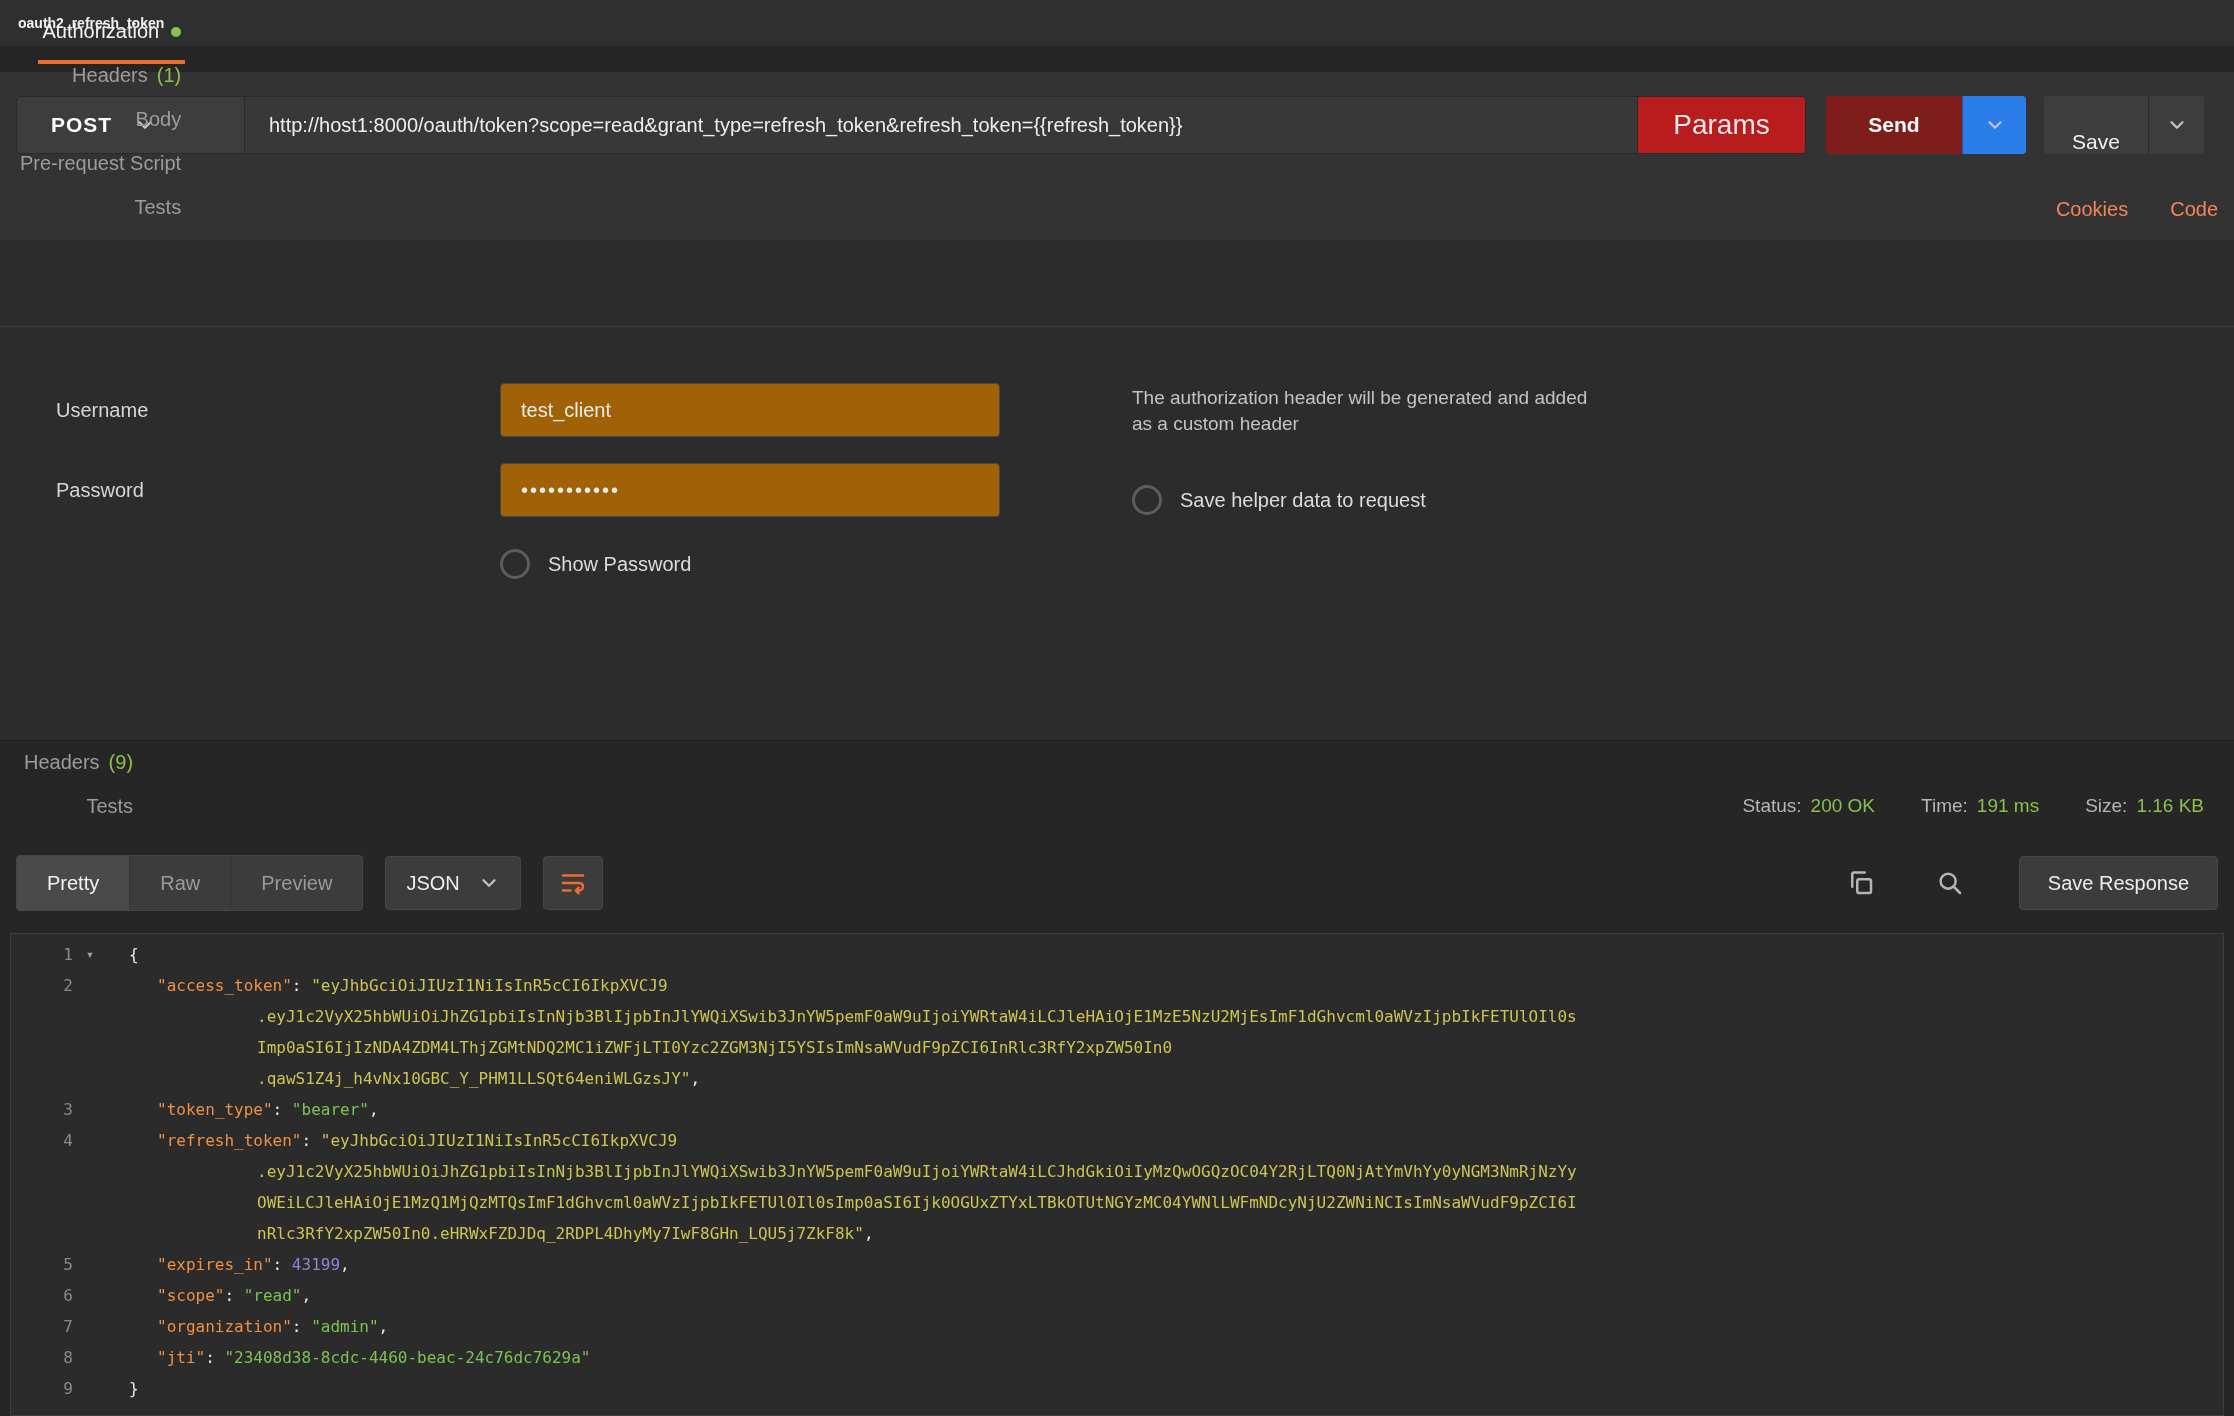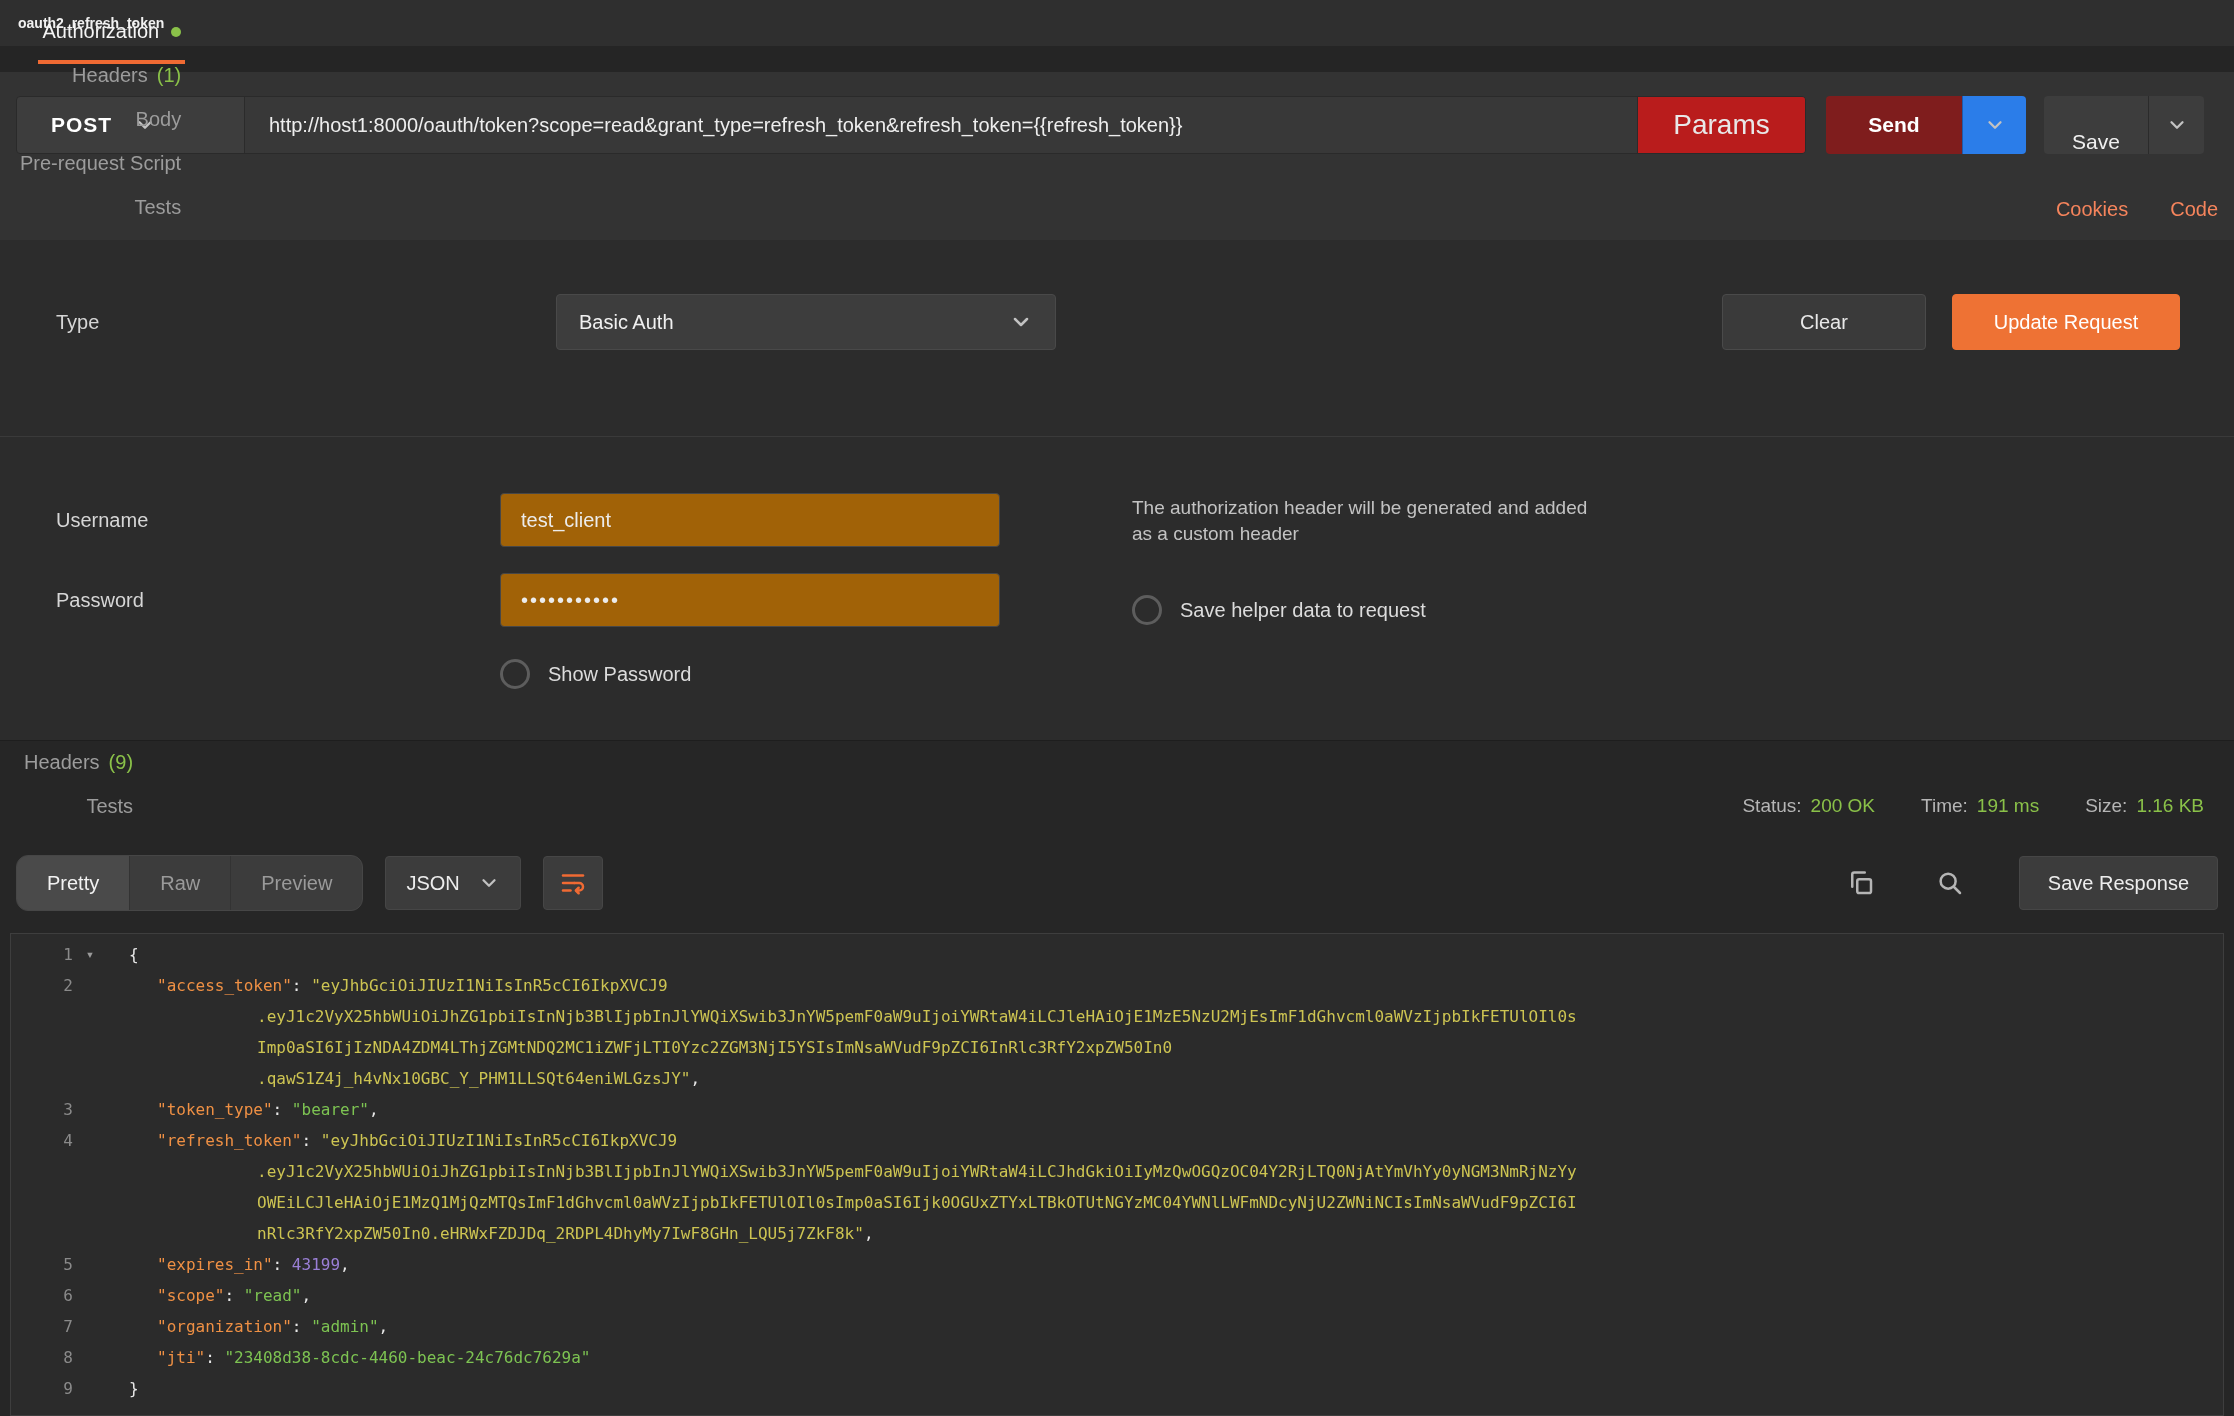--- a/index.html
+++ b/index.html
@@ -63,21 +63,21 @@
   .helper-text { width:474px; font-size:19px; line-height:26px; color:#c3c3c3; }
   .save-helper { display:flex; align-items:center; margin-top:48px; }
 
   
   .response { flex:1; background:#262626; border-top:1px solid #1e1e1e; display:flex; flex-direction:column; overflow:hidden; }
   .resp-tabs { flex:none; height:98px; padding:0 30px 0 20px; display:flex; align-items:flex-end; }
   .resp-meta { margin-left:auto; display:flex; align-items:flex-end; padding-bottom:22px; }
   .meta-item { font-size:19px; color:#b5b5b5; margin-left:46px; white-space:nowrap; }
   .meta-item .val { color:#8ac149; margin-left:9px; }
   .resp-toolbar { flex:none; display:flex; align-items:center; margin:16px 16px 0; }
-  .seg { display:flex; background:#3c3c3c; border:1px solid #464646; border-radius:12px; overflow:hidden; }
+  .seg { display:flex; background:#3c3c3c; border:1px solid #464646; border-radius:4px; overflow:hidden; }
   .seg-item { padding:0 30px; height:54px; display:flex; align-items:center; font-size:20px; color:#9a9a9a; cursor:pointer; border-right:1px solid #333; }
   .seg-item:last-child { border-right:none; }
   .seg-item.active { background:#4a4a4a; color:#f2f2f2; }
   .json-select { margin-left:22px; height:54px; background:#3c3c3c; border:1px solid #464646; border-radius:4px; display:flex; align-items:center; padding:0 20px; font-size:20px; color:#ededed; cursor:pointer; }
   .json-select .chev { margin-left:18px; }
   .wrap-btn { margin-left:22px; width:60px; height:54px; background:#3c3c3c; border:1px solid #464646; border-radius:4px; display:flex; align-items:center; justify-content:center; cursor:pointer; }
   .toolbar-right { margin-left:auto; display:flex; align-items:center;gap:25px; }
   .icon-btn { width:48px; height:48px; display:flex; align-items:center; justify-content:center; margin-left:16px; cursor:pointer; color:#b5b5b5; }
   .save-response-btn { margin-left:20px; height:54px; padding:0 28px; background:#3c3c3c; border:1px solid #464646; border-radius:4px; font-size:20px; color:#ededed; display:flex; align-items:center; cursor:pointer; }
 
@@ -170,37 +170,20 @@
           </div>
         </div>
       <div class="tabs-right">
         <span class="link-orange">Cookies</span>
         <span class="link-orange">Code</span>
       </div>
     </nav>
   </section>
 
   <section class="auth-panel">
-    <div class="type-row">
-      <div class="field-label">Type</div>
-      <div class="select">
-        <span>Basic Auth</span>
-        <span class="chev">
-          <svg width="24" height="24" viewBox="0 0 24 24">
-              <path d="M6 9l6 6 6-6" fill="none" stroke="currentColor" stroke-width="2.5" stroke-linecap="round" stroke-linejoin="round"></path>
-            </svg>
-        </span>
-      </div>
-      <div class="btn btn-dark clear-btn">
-        <span>Clear</span>
-      </div>
-      <div class="btn btn-orange update-btn">
-        <span>Update Request</span>
-      </div>
-    </div>
     <hr class="auth-divider">
     <div class="cred-area">
       <div class="cred-left">
         <div class="cred-row">
           <div class="field-label">Username</div>
           <input class="text-input" spellcheck="false" value="test_client" style="">
         </div>
         <div class="cred-row">
           <div class="field-label">Password</div>
           <input class="text-input pass" spellcheck="false" value="•••••••••••" style="">

